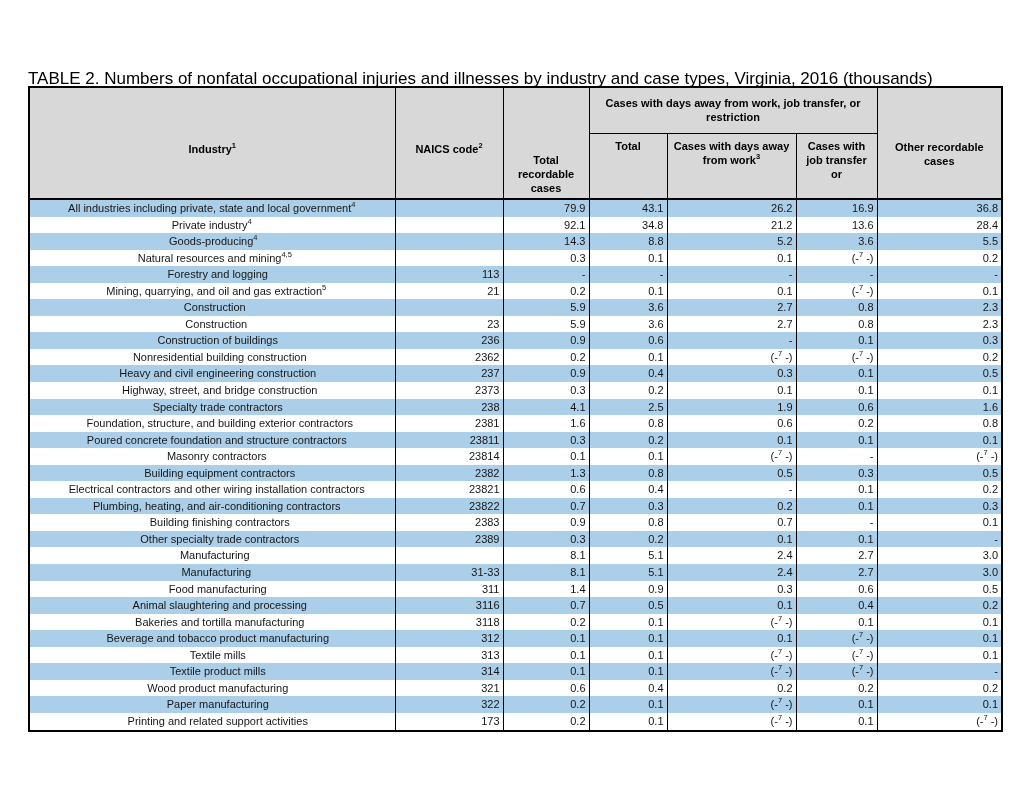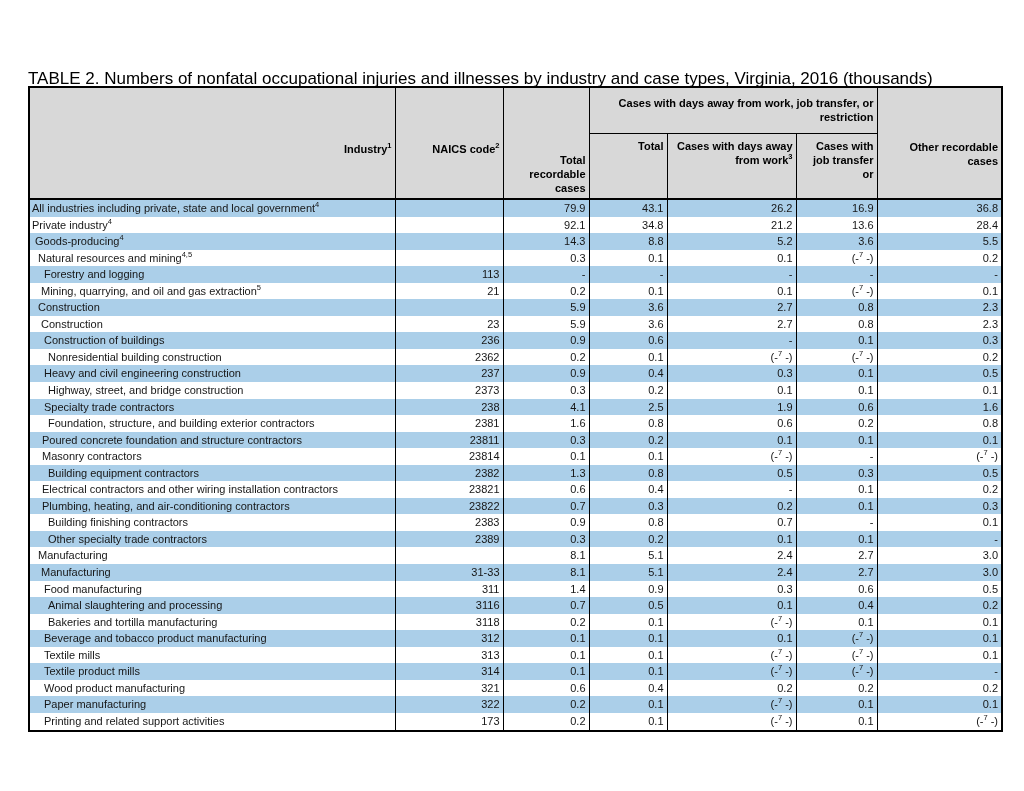--- a/index.html
+++ b/index.html
@@ -25,21 +25,21 @@
     border-collapse: collapse;
     table-layout: fixed;
     border: 2px solid var(--border, #000);
   }
   thead th {
     background: var(--header-bg, #d8d8d8);
     border: 1px solid var(--border, #000);
     font-size: 11px;
     font-weight: bold;
     color: #000;
-    text-align: right;
+    text-align: center;
     line-height: 14px;
     padding: 2px 3px;
     overflow: hidden;
   }
   thead tr.sub-row th { border-bottom: 2px solid var(--border, #000); }
   th.h-span { border-bottom: 2px solid var(--border, #000); }
   th.h-group { height: 46px; vertical-align: middle; }
   tr.sub-row th { height: 66px; vertical-align: top; padding-top: 5px; }
   th.h-ind, th.h-naics { vertical-align: middle; padding-top: 14px; }
   th.h-trc { vertical-align: bottom; padding-bottom: 3px; }
@@ -49,21 +49,21 @@
     color: #161616;
     height: 16.55px;
     line-height: 16.55px;
     padding: 0 3px;
     border-left: 1px solid var(--border, #000);
     border-right: 1px solid var(--border, #000);
     white-space: nowrap;
     overflow: hidden;
   }
   tbody tr.stripe td { background: var(--stripe, #abcfe9); }
-  td.c-ind { text-align: left; }
+  td.c-ind { text-align: center; }
   td.c-num { text-align: right; }
   .ind0 { padding-left: 2px; }
   .ind1 { padding-left: 5px; }
   .ind2 { padding-left: 8px; }
   .ind3 { padding-left: 11px; }
   .ind4 { padding-left: 14px; }
   .ind5 { padding-left: 18px; }
   .ind6 { padding-left: 12px; }
   sup {
     font-size: 7.5px;

